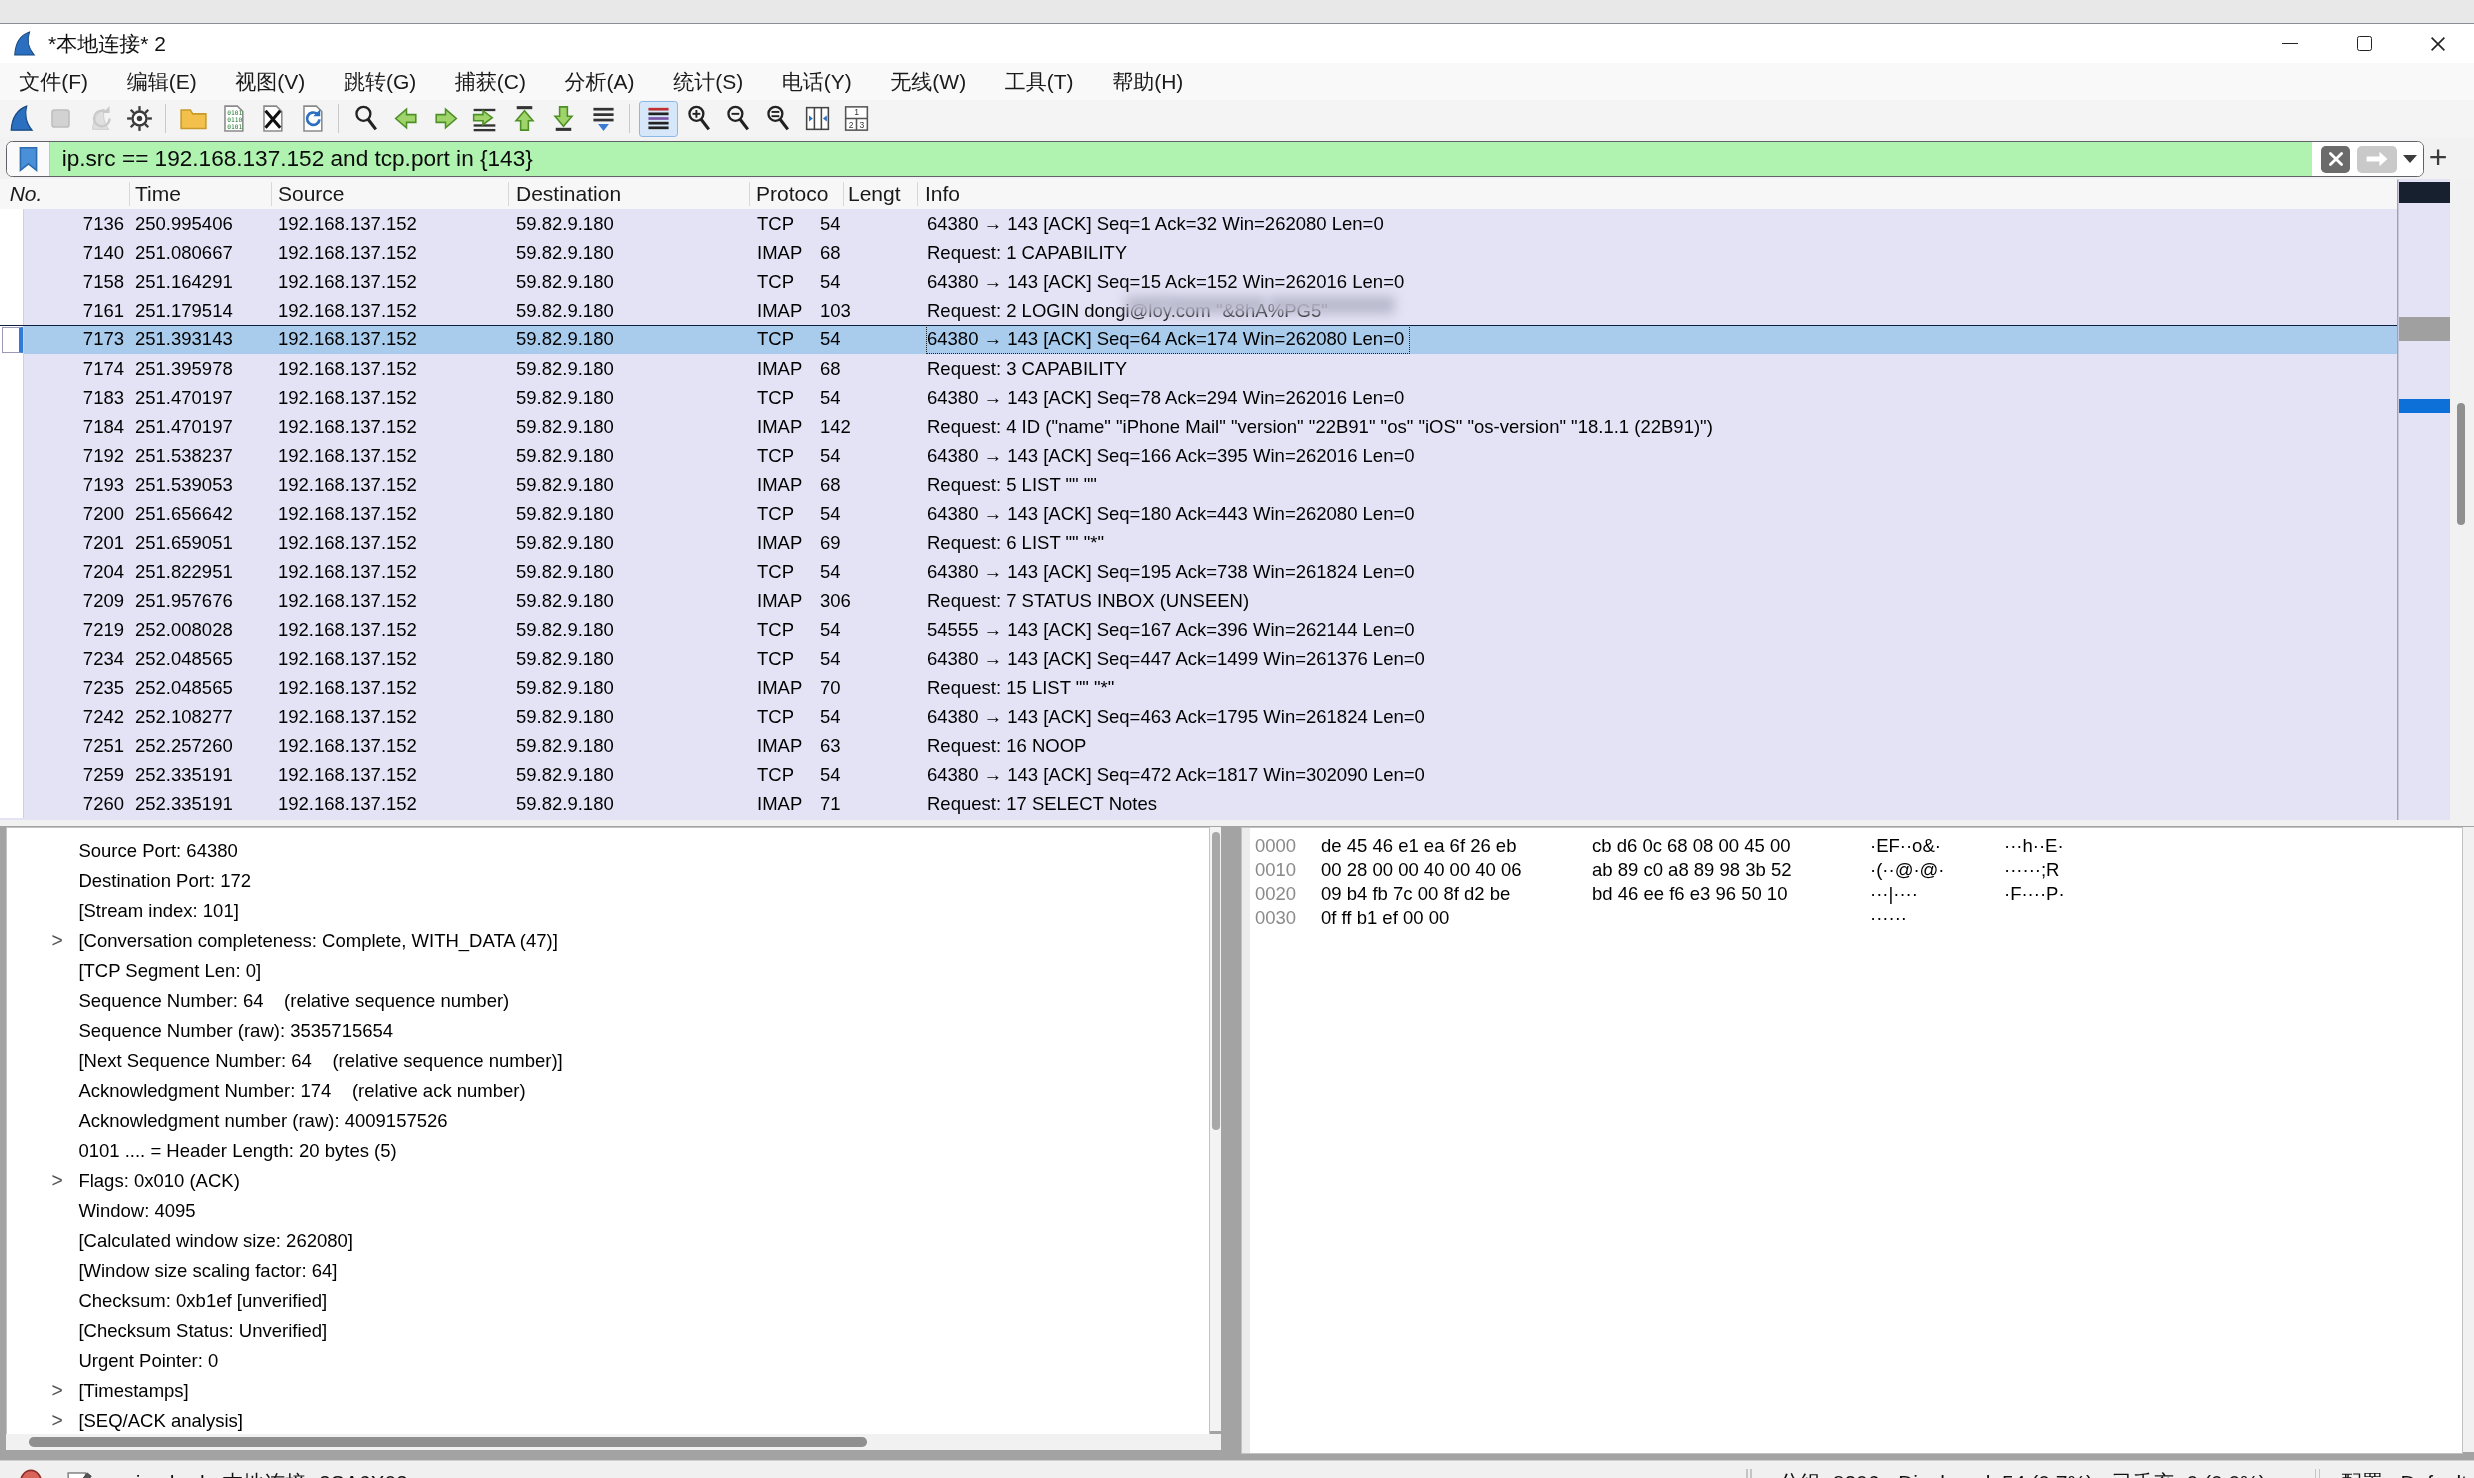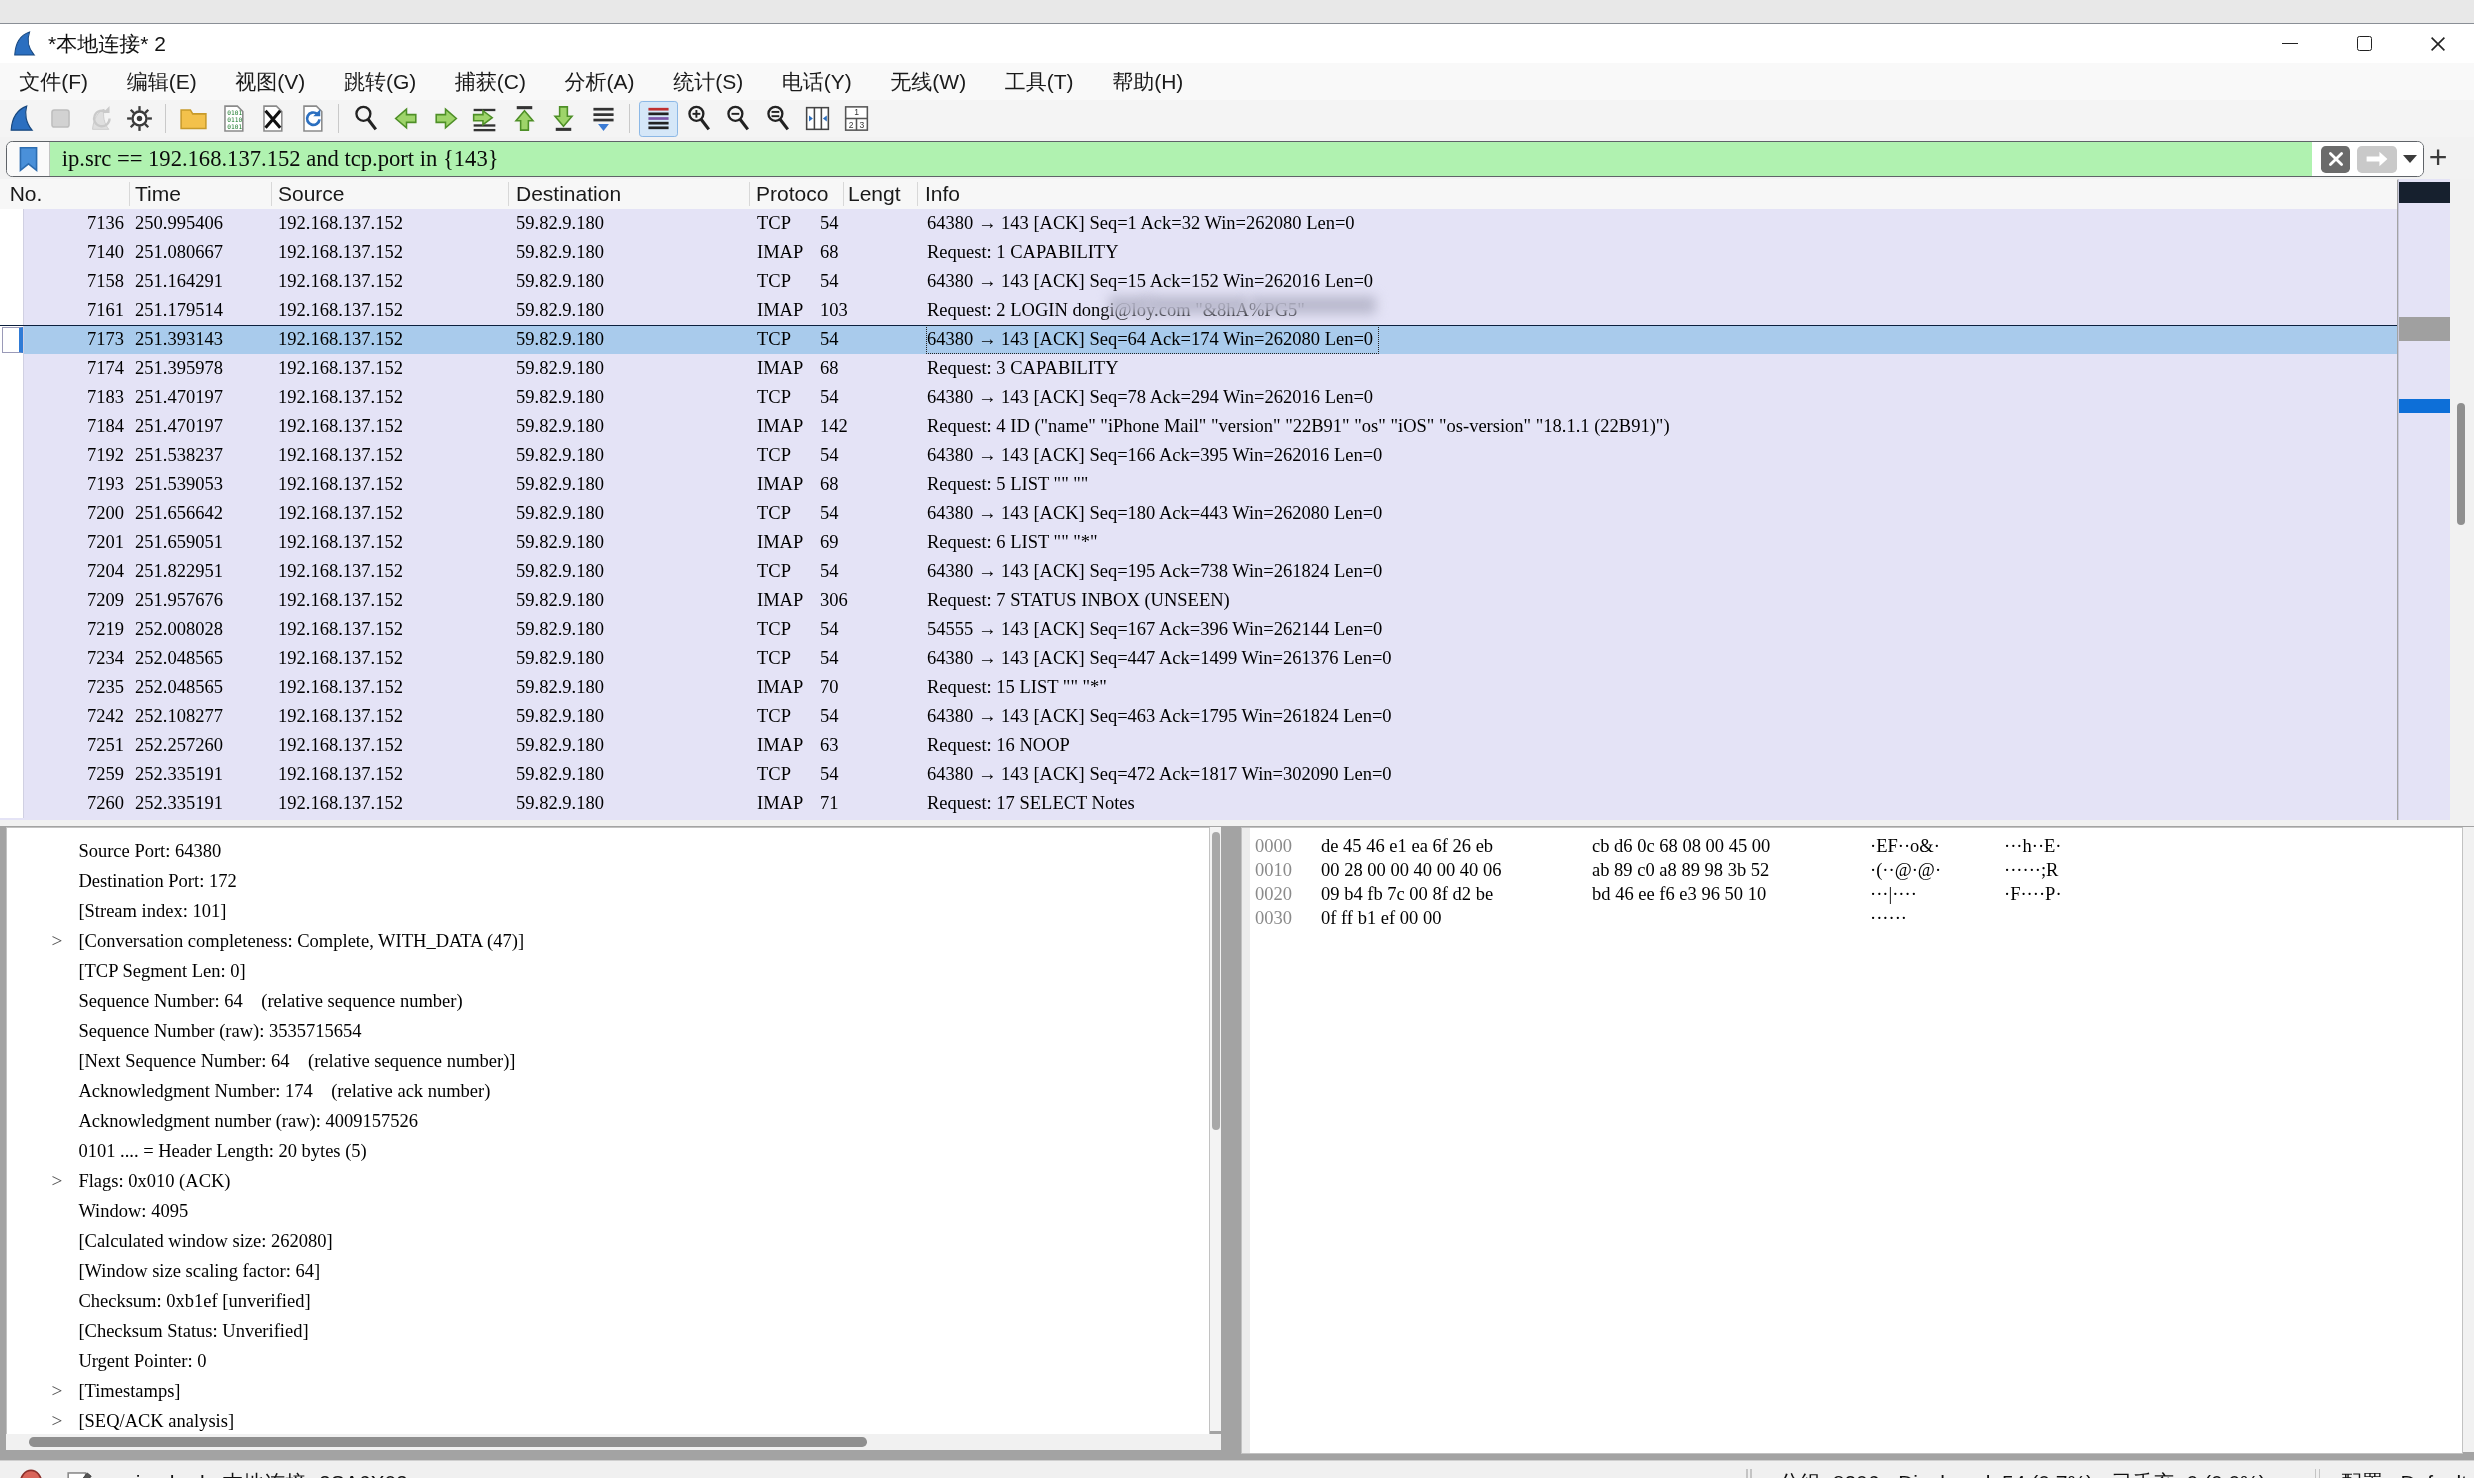--- a/index.html
+++ b/index.html
@@ -1,19 +1,19 @@
 <!DOCTYPE html>
 <html style="font-size:13px"><head>
 <meta charset="utf-8">
 <style>
   html,body{margin:0;padding:0;background:#e8e8e8;}
   .window{position:relative;width:2475px;height:1479px;background:#a3a3a3;
     font-family:"Liberation Sans","DejaVu Sans",sans-serif;overflow:hidden;
     outline:0.8px solid #8a8f96;margin-top:24px;}
-  .mono{font-family:Liberation Serif, serif;}
+  .mono{font-family:Liberation Sans, sans-serif;}
 
   
   .titlebar{position:absolute;left:0;top:0;width:100%;height:39px;background:#ffffff;
     display:flex;align-items:center;}
   .titlebar .logo{width:27px;height:27px;margin-left:9.7px;}
   .titlebar .title{margin-left:11.3px;font-size:21px;color:#111;}
   .wincontrols{position:absolute;right:0;top:0;height:39px;display:flex;}
   .winbtn{width:74px;height:39px;display:flex;align-items:center;justify-content:center;}
   .ic-min{width:16px;height:0;border-top:1.6px solid #222;}
   .ic-max{width:13px;height:13px;border:1.6px solid #222;border-radius:2.4px;}
@@ -47,21 +47,21 @@
   .fb-apply{width:40px;height:27px;background:#c9c9c9;border-radius:4.8px;display:flex;align-items:center;justify-content:center;}
   .fb-caret{width:0;height:0;border-left:7.3px solid transparent;border-right:7.3px solid transparent;border-top:8.9px solid #3c3c3c;}
   .fb-add{position:absolute;right:21px;top:4.8px;width:32px;height:32px;font-size:32px;color:#3c3c3c;
     display:flex;align-items:center;justify-content:center;}
 
   
   .pl-header{position:absolute;left:0;top:155px;width:2397px;height:31px;background:#f7f7f7;
     border-bottom:0.8px solid #cfcfcf;font-size:21px;color:#191919;}
   .pl-header span{position:absolute;top:3.2px;white-space:pre;}
   .hsep{position:absolute;top:3.2px;width:0.8px;height:24px;background:#d8d8d8;}
-  .hc0{left:9.7px;} .hc1{left:135px;} .hc2{left:278px;} .hc3{left:516px;}
+  .hc0{left:9.7px;font-style:italic;} .hc1{left:135px;} .hc2{left:278px;} .hc3{left:516px;}
   .hc4{left:756px;} .hc5{left:848px;} .hc6{left:925px;}
   .pl-rows{position:absolute;left:0;top:185px;width:2397px;height:611px;overflow:hidden;
     background:#e4e3f6;border-bottom:0.8px solid #9a9a9a;}
   .prow{position:relative;width:100%;height:29px;background:#e4e3f6;font-size:18.5px;line-height:29px;color:#000;}
   .prow span{position:absolute;top:0;white-space:pre;}
   .rc-gutter{left:0;width:22.6px;height:100%;background:#ffffff;border-right:0.8px solid #d0d0e2;position:absolute;}
   .rc0{left:27px;width:97px;text-align:right;}
   .rc1{left:135px;} .rc2{left:278px;} .rc3{left:516px;} .rc4{left:757px;}
   .rc5{left:820px;width:97px;} .rc6{left:927px;}
   .prow.sel{background:#a9cbec;border-top:1.6px solid #0c1f3d;height:28px;line-height:26.6px;}

